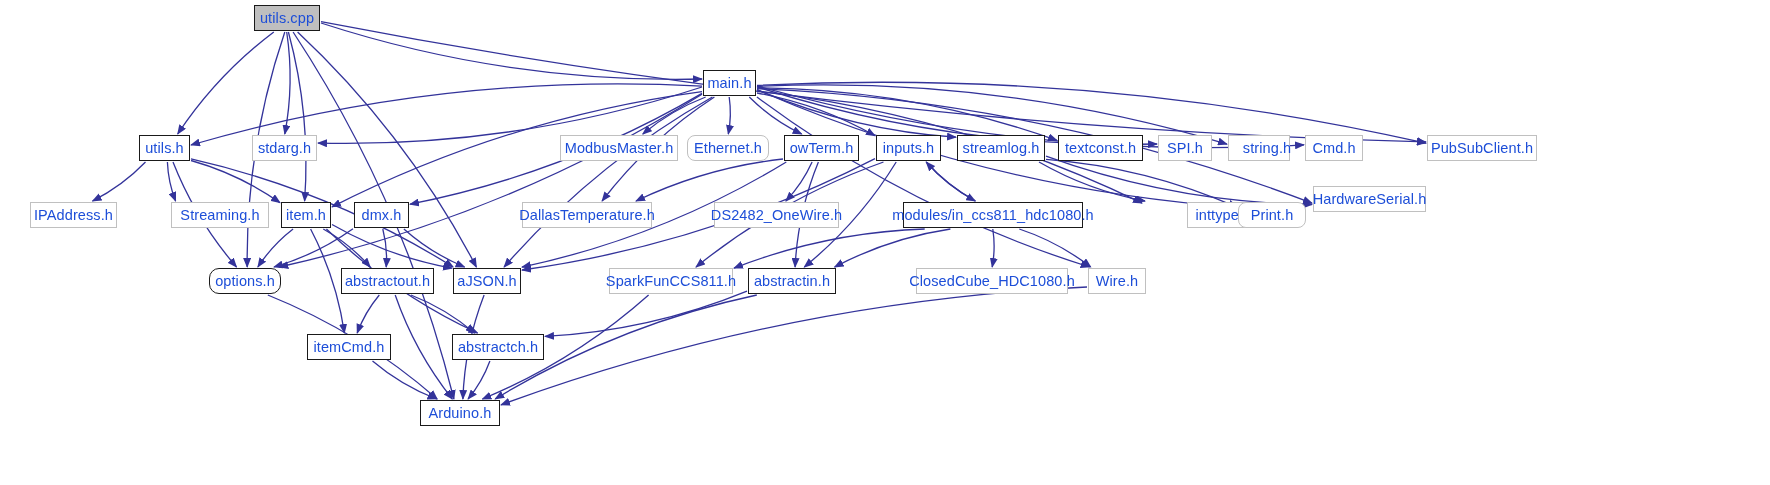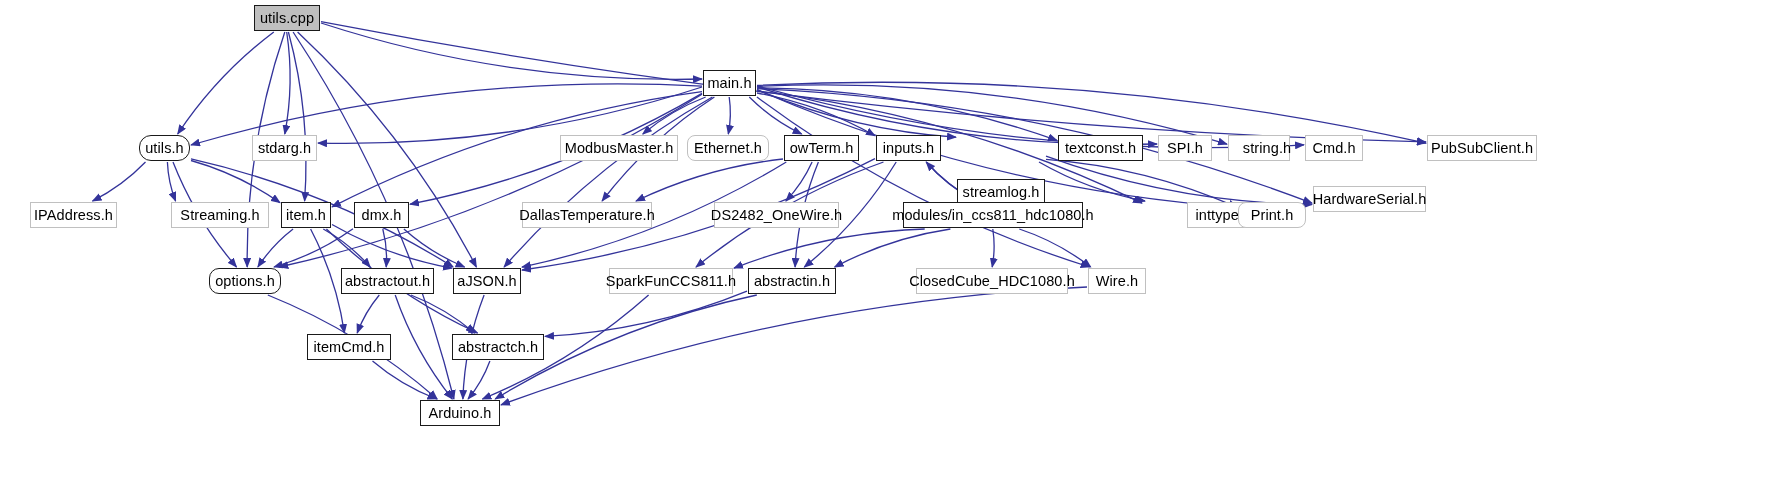--- a/index.html
+++ b/index.html
@@ -2,21 +2,21 @@
 <html><head>
 <meta charset="utf-8">
 <title>utils.cpp include dependency graph</title>
 <style>
   html,body{margin:0;padding:0;background:#ffffff;}
   #canvas{position:relative;width:1770px;height:485px;background:#ffffff;
           font-family:"Liberation Sans","DejaVu Sans",sans-serif;overflow:hidden;}
   svg#edges{position:absolute;left:0;top:0;width:1770px;height:485px;}
   .node{position:absolute;box-sizing:border-box;display:flex;align-items:center;
         justify-content:center;background:#ffffff;border:1px solid #c0c0c0;
-        font-size:14.5px;color:#000000;white-space:nowrap;line-height:1;
+        font-size:14.5px;color:#1d4ed8;white-space:nowrap;line-height:1;
         height:26px;letter-spacing:0.1px;}
   .node.strong{border:1.4px solid #1a1a1a;}
   .node.root{background:#bfbfbf;border:1.4px solid #1a1a1a;}
 </style>
 </head>
 <body>
 
 <div id="canvas">
   <svg id="edges" viewBox="0 0 1770 485" xmlns="http://www.w3.org/2000/svg">
     <defs>
@@ -92,27 +92,27 @@
         <path d="M372.5,361.0 Q401.3,385.4 436.5,399.0" fill="none" stroke="#33339a" stroke-width="1.3" marker-end="url(#ah)"></path>
         <path d="M489.9,361.0 Q482.2,381.9 468.1,399.0" fill="none" stroke="#33339a" stroke-width="1.3" marker-end="url(#ah)"></path>
         <path d="M484.1,295.0 Q464.7,345.2 462.9,399.0" fill="none" stroke="#33339a" stroke-width="1.3" marker-end="url(#ah)"></path>
         <path d="M267.8,295.0 Q361.3,332.6 437.2,399.0" fill="none" stroke="#33339a" stroke-width="1.3" marker-end="url(#ah)"></path>
         <path d="M1087.0,287.0 Q784.9,300.8 501.0,404.8" fill="none" stroke="#33339a" stroke-width="1.3" marker-end="url(#ah)"></path>
       </g>
   </svg>
   <div id="node-layer">
       <div class="node root" style="left: 254px; top: 5px; width: 66px;">utils.cpp</div>
       <div class="node strong" style="left: 703px; top: 70px; width: 53px;">main.h</div>
-      <div class="node strong" style="left: 139px; top: 135px; width: 51px; border-radius: 12px;">utils.h</div>
+      <div class="node strong" style="left: 139px; top: 135px; width: 51px;">utils.h</div>
       <div class="node " style="left: 252px; top: 135px; width: 65px;">stdarg.h</div>
       <div class="node " style="left: 560px; top: 135px; width: 118px;">ModbusMaster.h</div>
       <div class="node " style="left: 687px; top: 135px; width: 82px; border-radius: 8px;">Ethernet.h</div>
       <div class="node strong" style="left: 784px; top: 135px; width: 75px;">owTerm.h</div>
       <div class="node strong" style="left: 876px; top: 135px; width: 65px;">inputs.h</div>
-      <div class="node strong" style="left: 957px; top: 135px; width: 88px; margin-top: 44px;">streamlog.h</div>
+      <div class="node strong" style="left: 957px; top: 135px; width: 88px;">streamlog.h</div>
       <div class="node strong" style="left: 1058px; top: 135px; width: 85px;">textconst.h</div>
       <div class="node " style="left: 1158px; top: 135px; width: 54px;">SPI.h</div>
       <div class="node " style="left: 1228px; top: 135px; width: 62px; padding-left: 16px;">string.h</div>
       <div class="node " style="left: 1305px; top: 135px; width: 58px;">Cmd.h</div>
       <div class="node " style="left: 1427px; top: 135px; width: 110px;">PubSubClient.h</div>
       <div class="node " style="left: 30px; top: 202px; width: 87px;">IPAddress.h</div>
       <div class="node " style="left: 134px; top: 202px; width: 98px; margin-left: 37px;">Streaming.h</div>
       <div class="node strong" style="left: 281px; top: 202px; width: 50px; text-align: center;">item.h</div>
       <div class="node strong" style="left: 354px; top: 202px; width: 55px;">dmx.h</div>
       <div class="node " style="left: 522px; top: 202px; width: 130px;">DallasTemperature.h</div>

